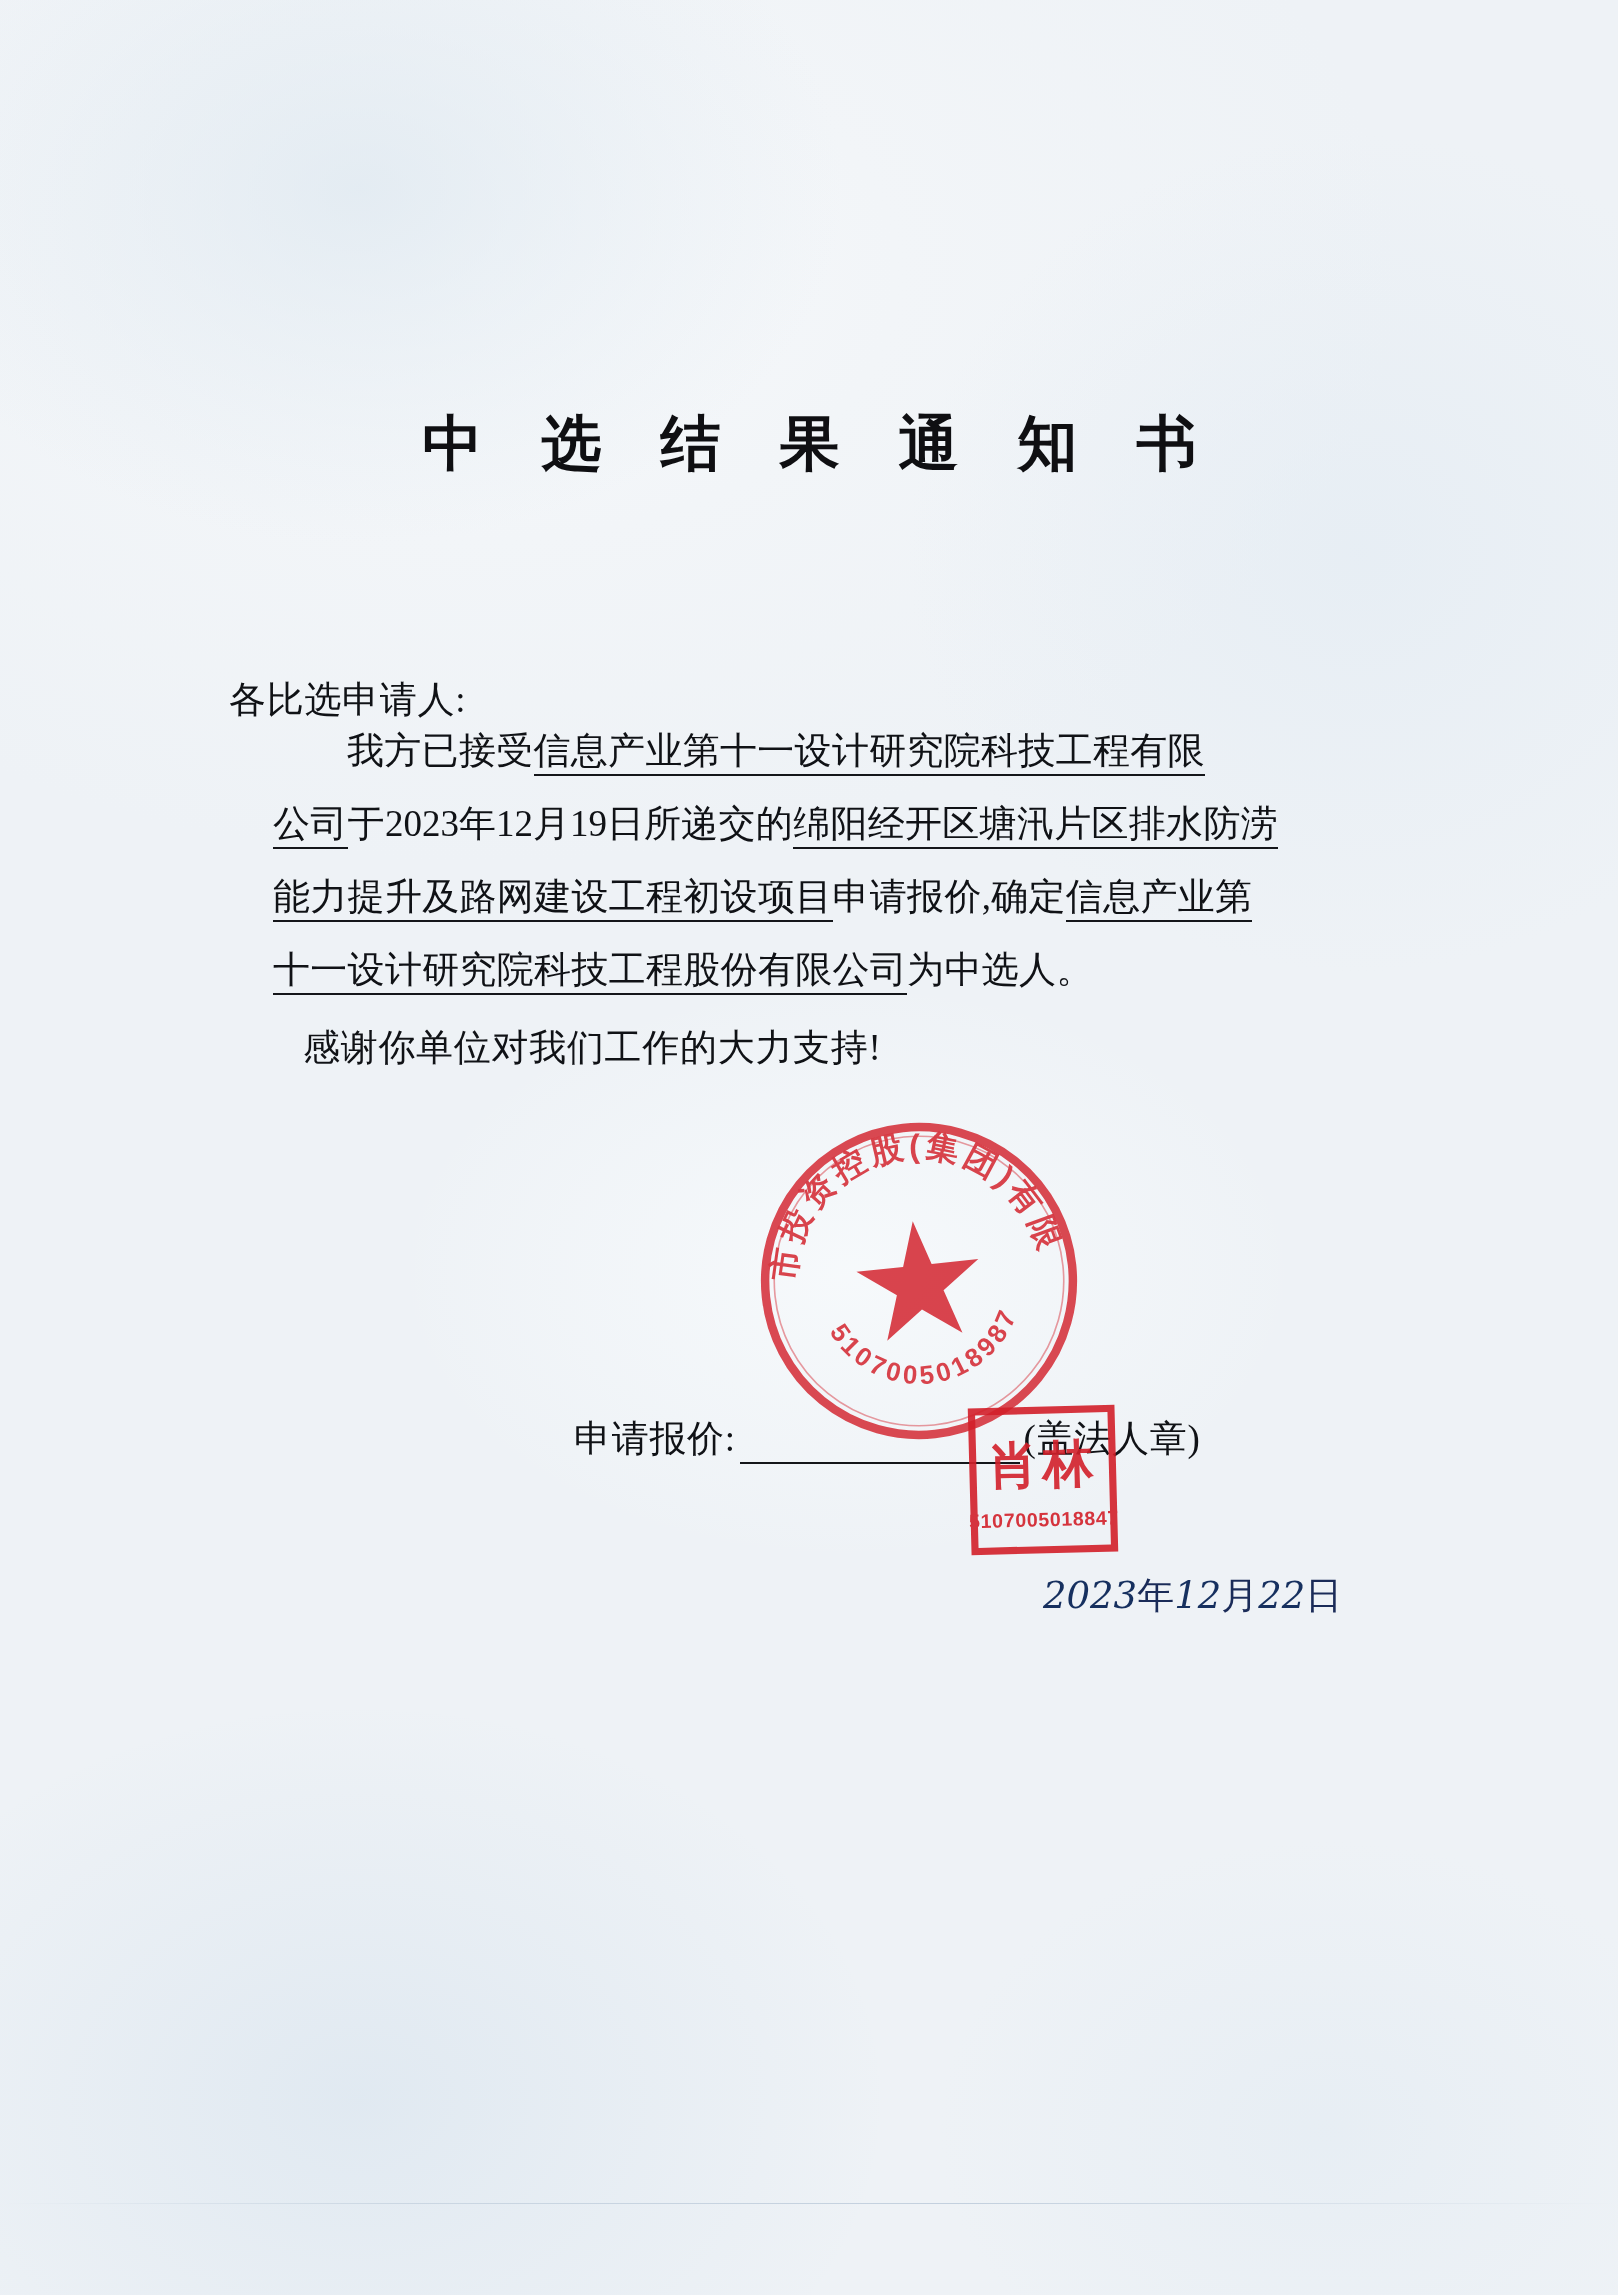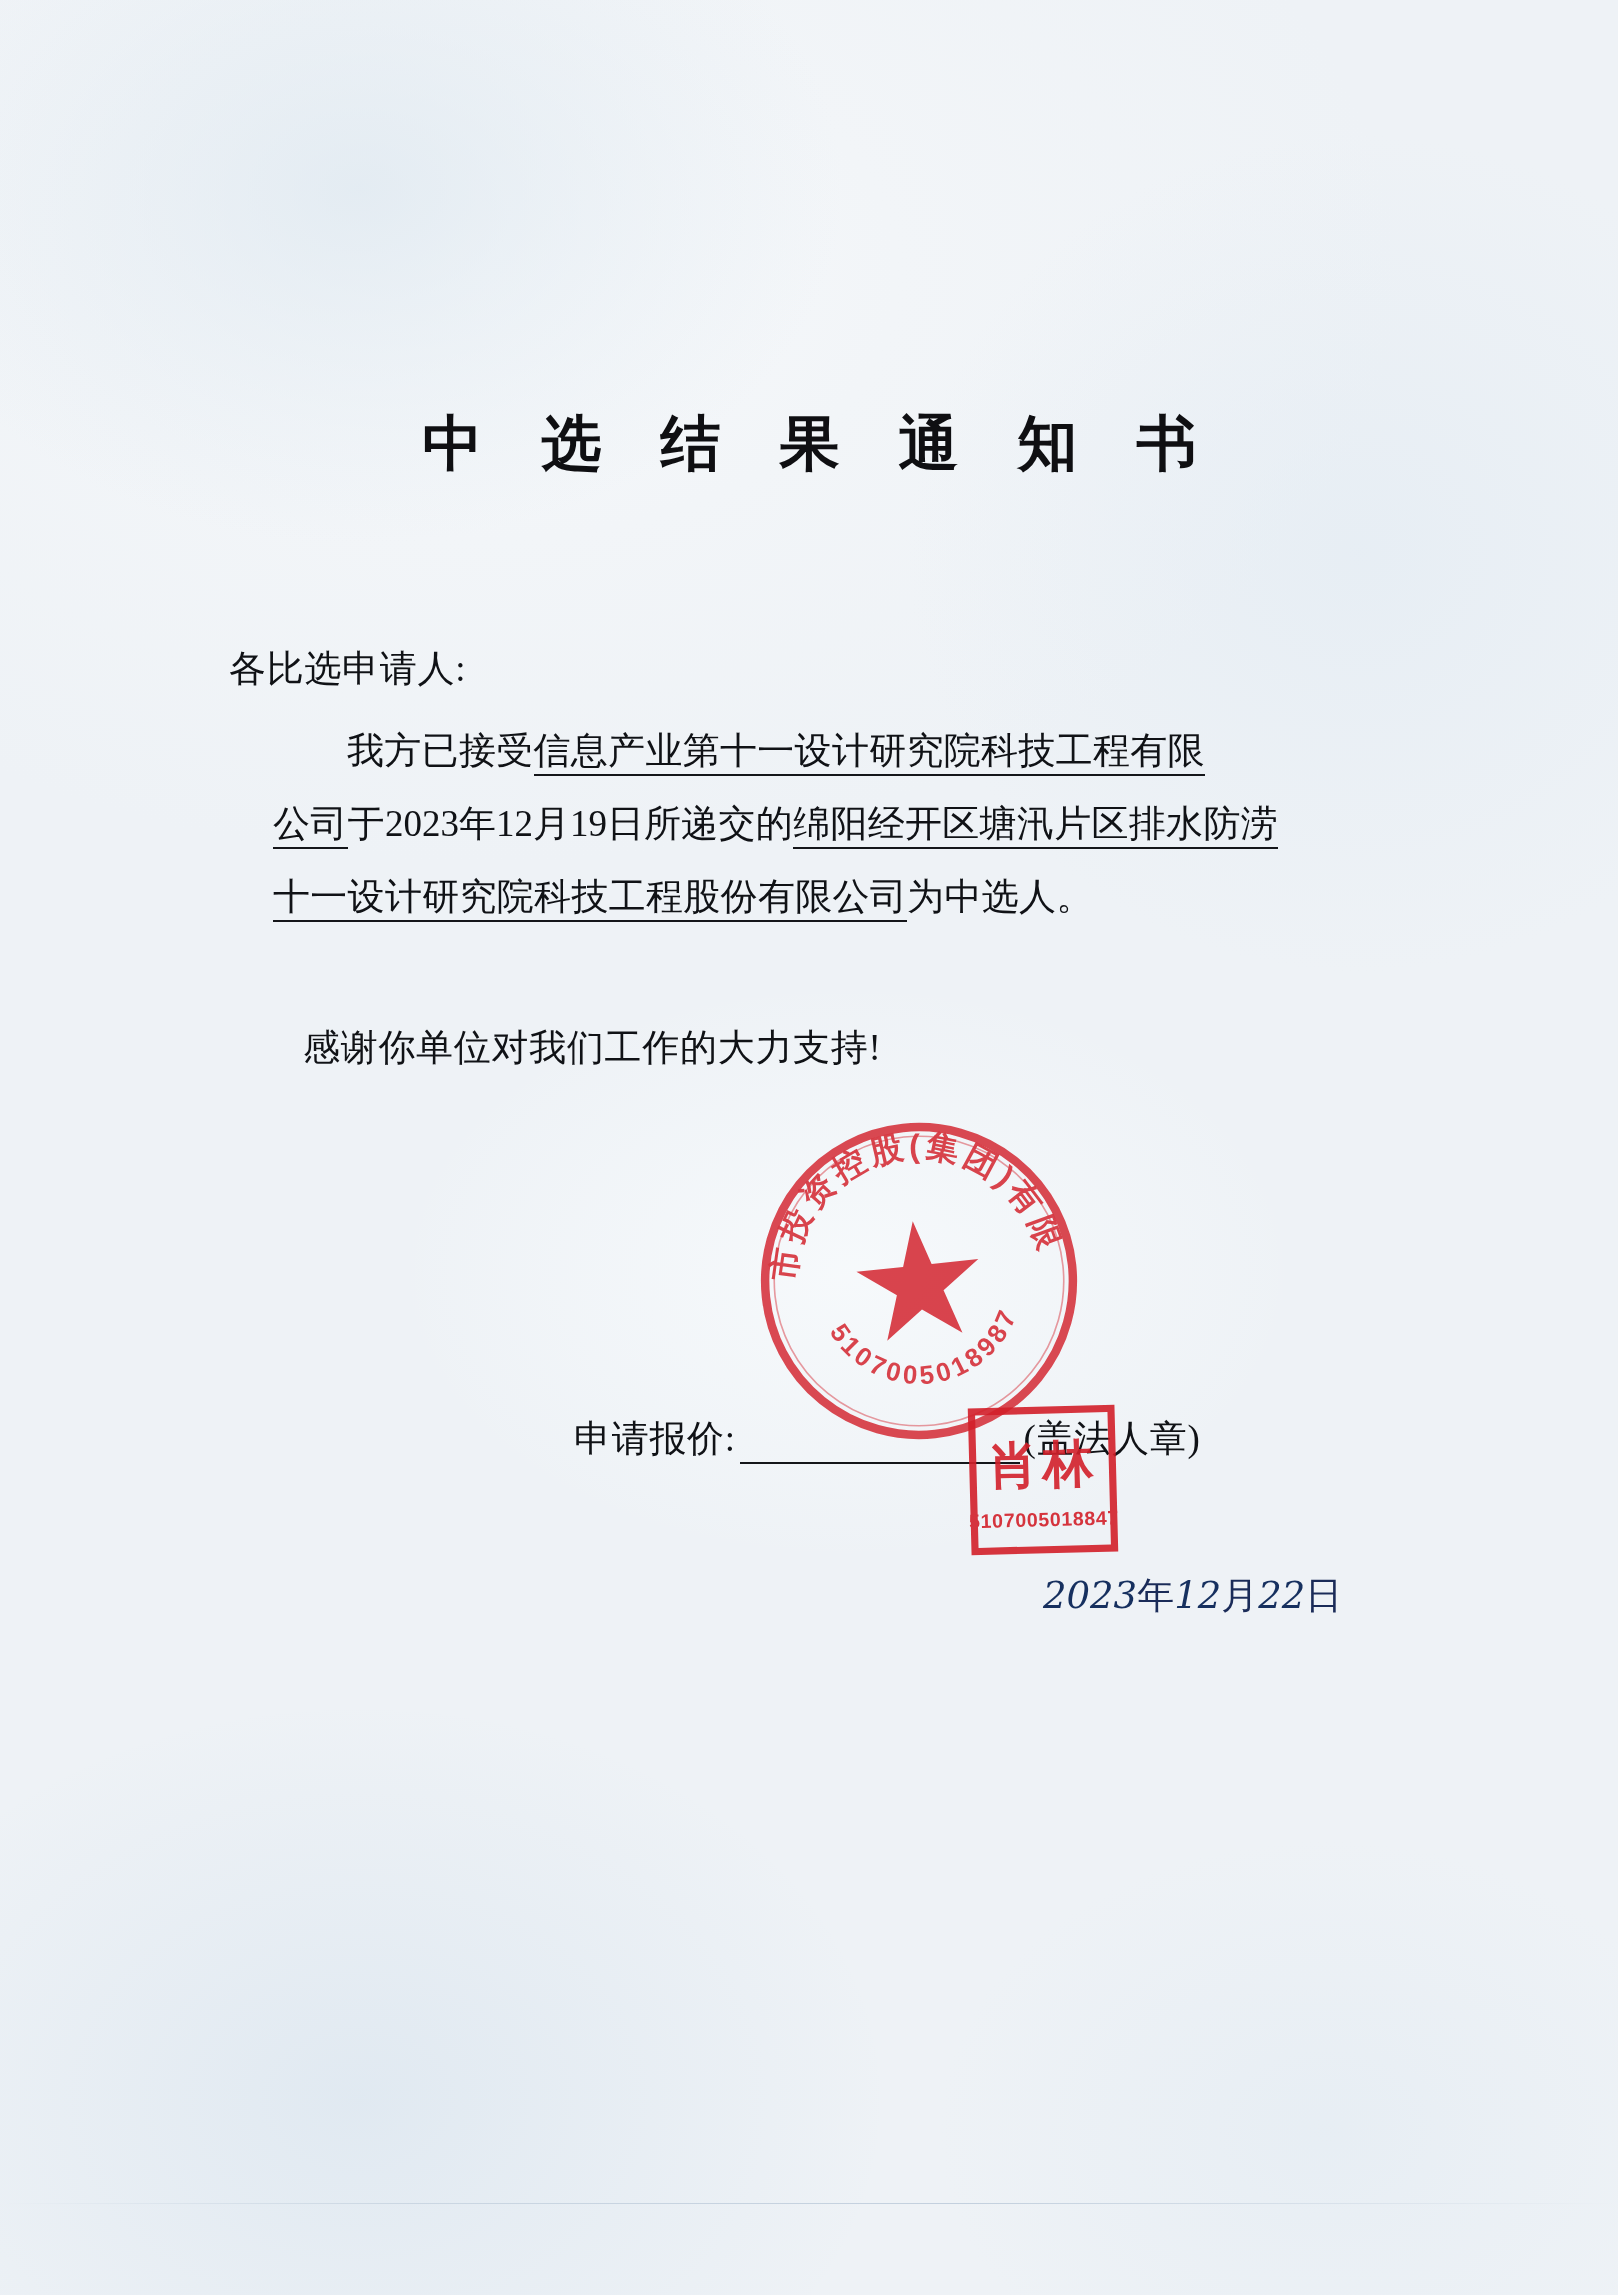--- a/index.html
+++ b/index.html
@@ -63,21 +63,21 @@
     font-weight: bold;
     font-size: 60px;
     letter-spacing: 22px;
     text-indent: 22px;
     color: #0f0f12;
   }
 
   .salutation {
     position: absolute;
     left: 229px;
-    top: 644px;
+    top: 675px;
     font-size: 37px;
     color: #101216;
     letter-spacing: 0.7px;
   }
 
   .body-block {
     position: absolute;
     left: 229px;
     top: 714px;
     width: 1173px;
@@ -207,20 +207,21 @@
 
   <div class="content">
 
     <div class="doc-title">中 选 结 果 通 知 书</div>
 
     <div class="salutation">各比选申请人:</div>
 
     <div class="body-block">
       <p class="indent"><span>我方已接受</span><span class="u">信息产业第十一设计研究院科技工程有限</span></p>
       <p><span class="u">公司</span><span>于</span><span class="digits">2023年12月19日</span><span>所递交的</span><span class="u">绵阳经开区塘汛片区排水防涝</span></p>
+      <p><span class="u">能力提升及路网建设工程初设项目</span><span>申请报价,确定</span><span class="u">信息产业第</span></p>
       <p><span class="u">十一设计研究院科技工程股份有限公司</span><span>为中选人。</span></p>
     </div>
 
     <div class="thanks">感谢你单位对我们工作的大力支持!</div>
 
 
     <div class="legal-row">
       <span>申请报价:</span><span class="sig-line"></span><span>(盖法人章)</span>
     </div>
 

